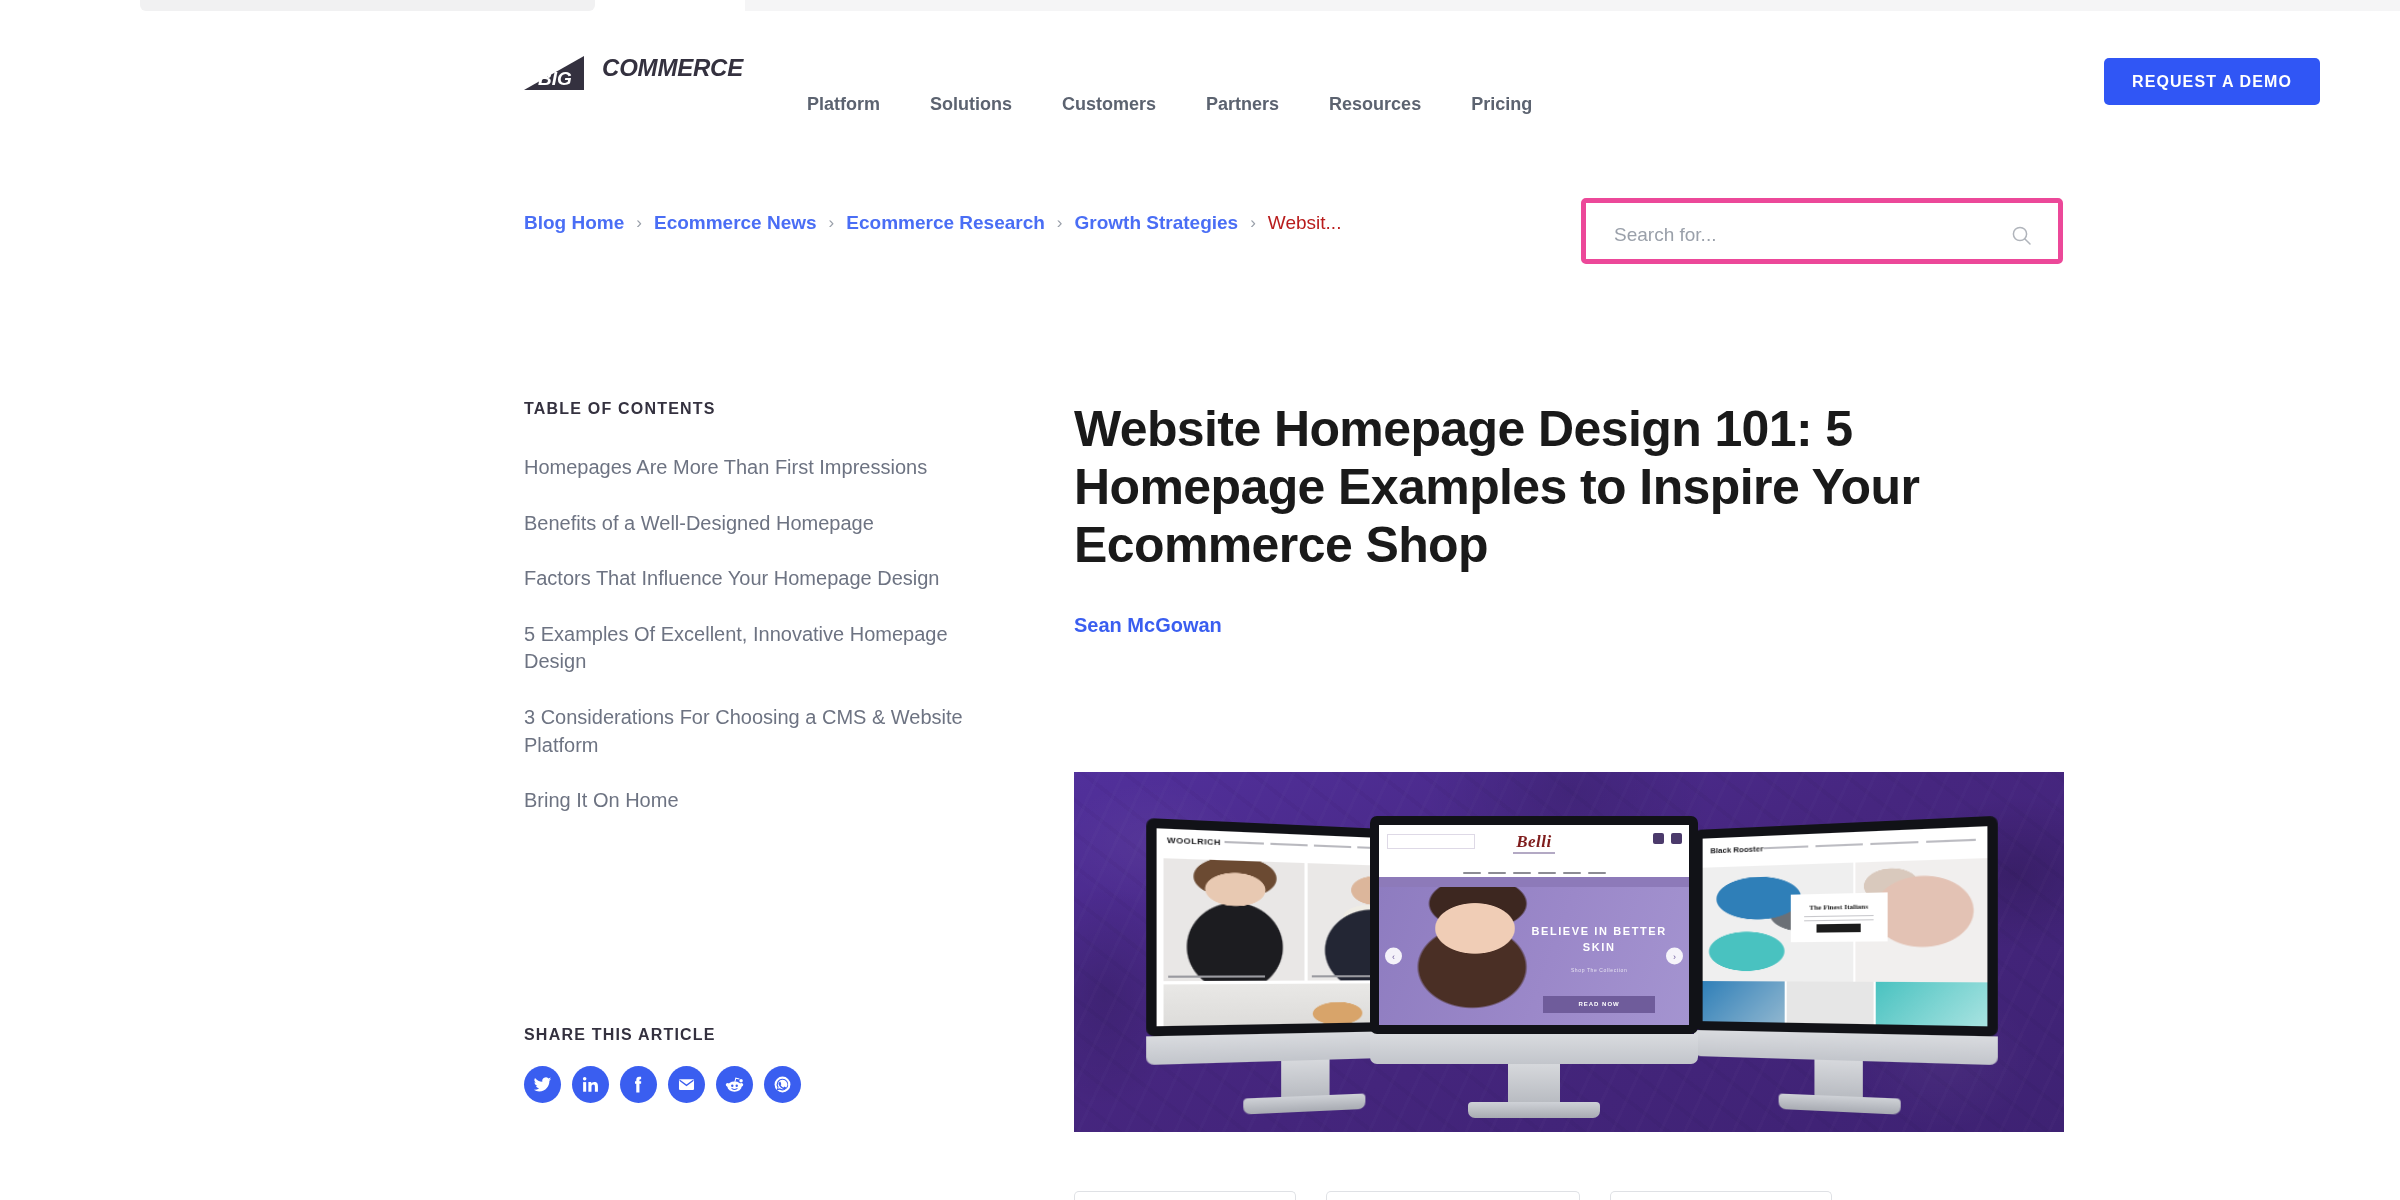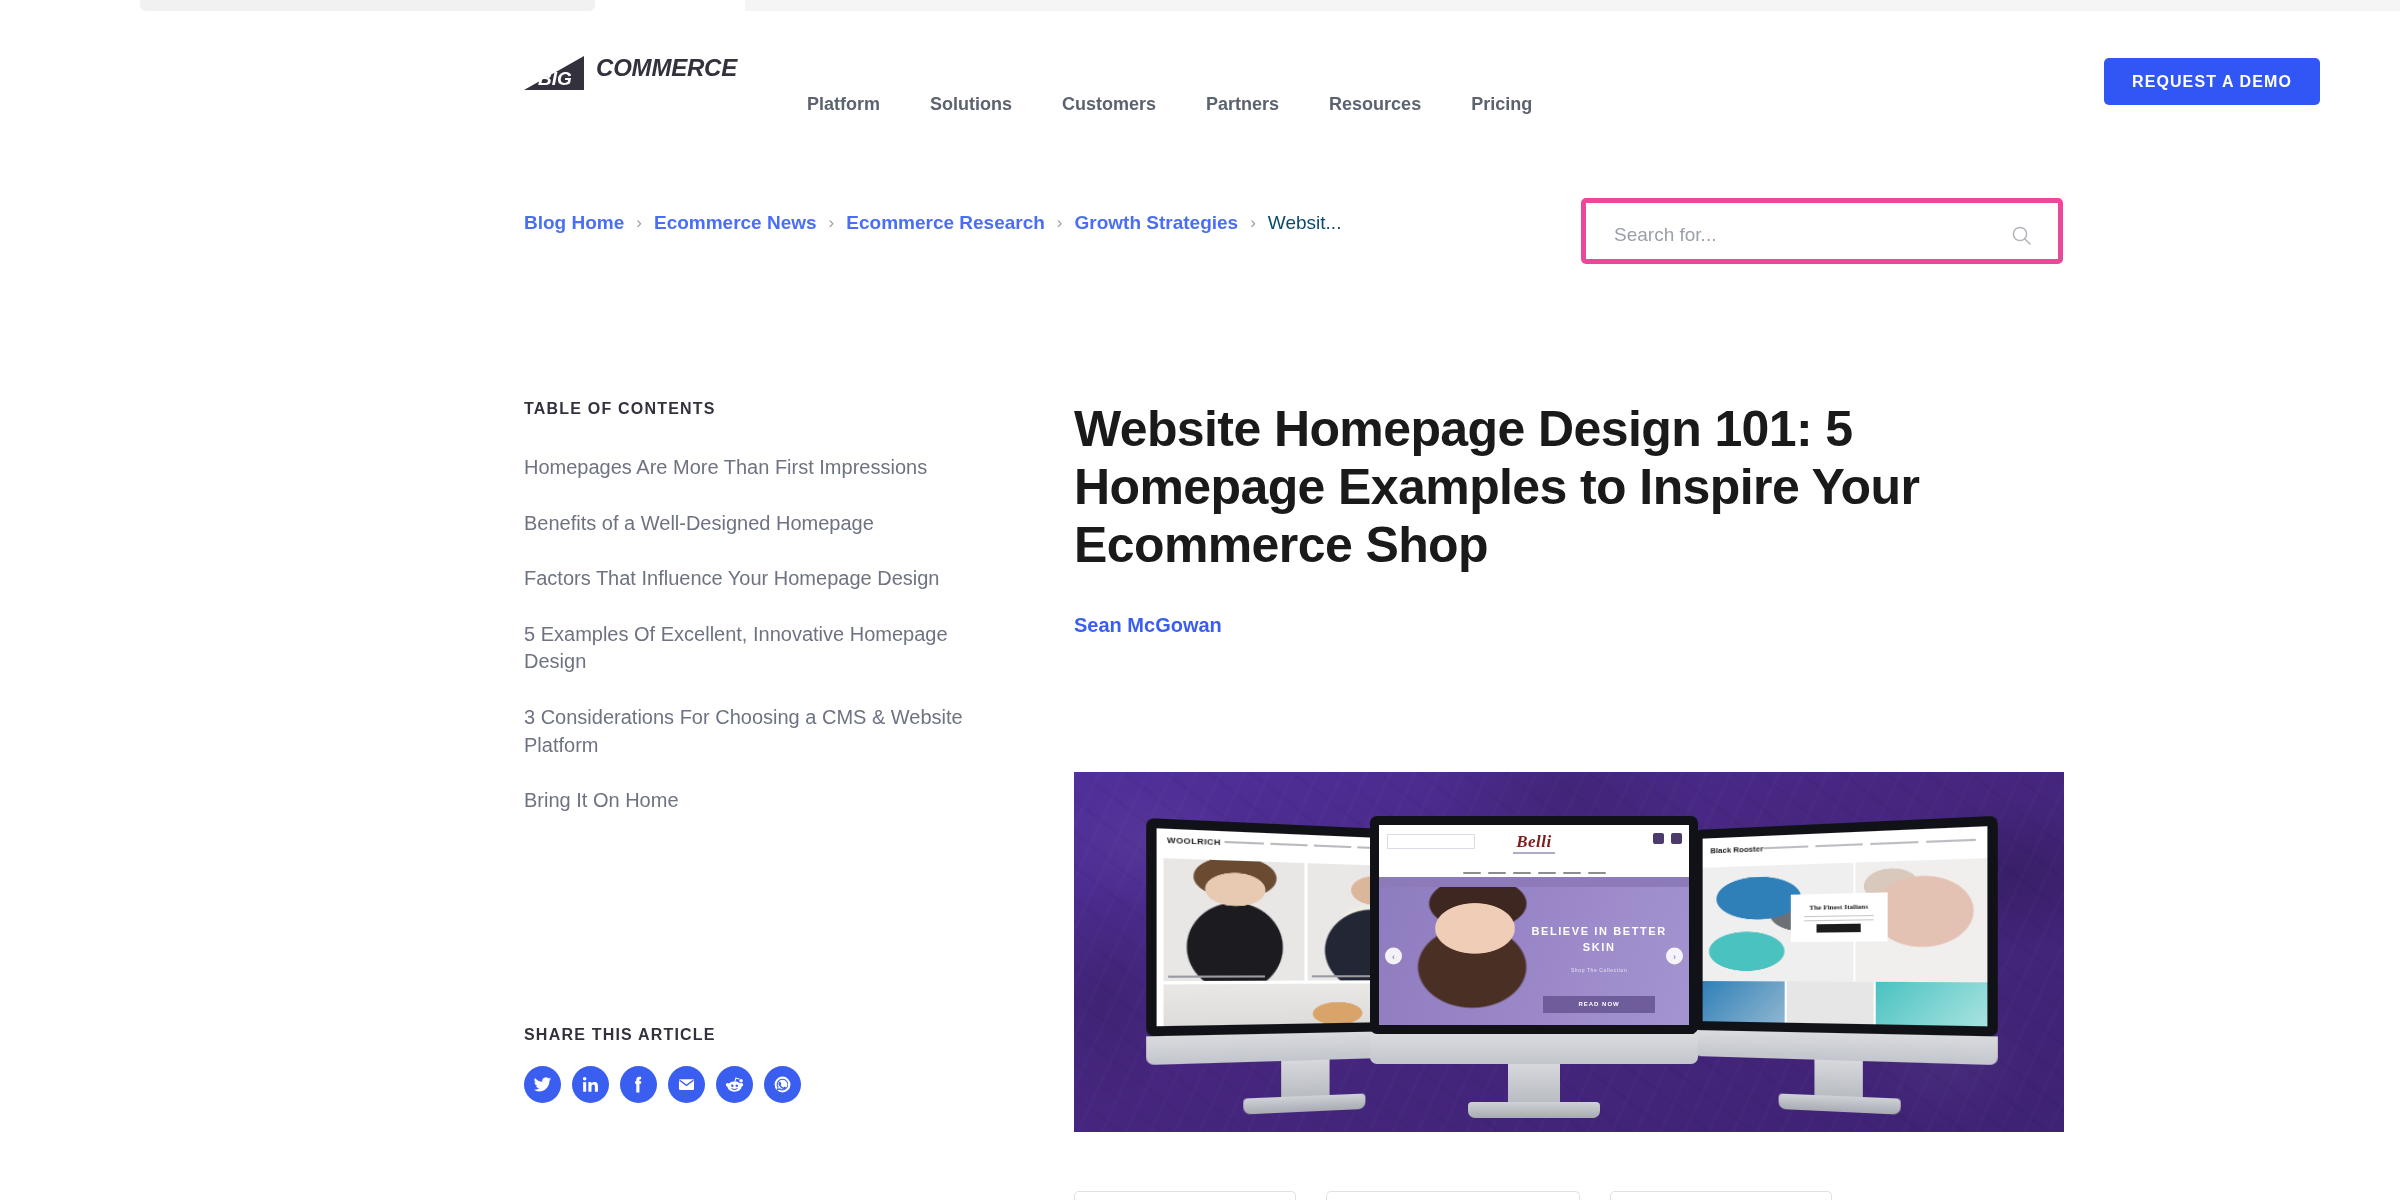--- a/index.html
+++ b/index.html
@@ -20,42 +20,42 @@
 
   
   .site-header {
     position: absolute; top: 12px; left: 0; width: 2400px; height: 98px;
     background: #ffffff; display: flex; align-items: center;
   }
   .logo { position: absolute; left: 524px; top: 44px; display: flex; align-items: flex-start; height: 34px; font-style: italic; }
   .logo-mark { position: relative; width: 62px; height: 34px; }
   .logo-mark svg { display: block; }
   .logo-word { font-size: 24px; font-weight: 700; letter-spacing: -0.2px;
-               color: #34313f; line-height: 1; margin-left: 10px; margin-bottom: 1px; }
+               color: #34313f; line-height: 1; margin-left: 16px; margin-bottom: 1px; }
 
   .main-nav { position: absolute; left: 795px; top: 46px; display: flex; gap: 0; margin-top: 36px; }
   .nav-item { font-size: 18px; font-weight: 600; color: #5c6370; padding: 0 25px;
               cursor: pointer; white-space: nowrap; }
   .nav-item:first-child { padding-left: 12px; }
 
   .demo-btn {
     position: absolute; right: 80px; top: 46px;
     background: #3056f5; color: #ffffff; border: none; border-radius: 5px;
     font-size: 16px; font-weight: 700; letter-spacing: 1.1px;
     padding: 0 28px; height: 47px; line-height: 47px; cursor: pointer;
     font-family: "Liberation Sans", sans-serif;
   }
 
   
   .crumb-row { position: absolute; top: 198px; left: 0; width: 2400px; height: 76px; }
   .breadcrumb { position: absolute; left: 524px; top: 14px; display: flex;
                 align-items: center; gap: 0; font-size: 19px; }
   .crumb-link { color: #4a6ef5; font-weight: 600; cursor: pointer; white-space: nowrap; }
   .crumb-sep { color: #9aa0aa; margin: 0 12px; font-size: 17px; }
-  .crumb-current { color: #0c4a6e; font-weight: 400; white-space: nowrap; }
+  .crumb-current { color: #b91c1c; font-weight: 400; white-space: nowrap; }
 
   .search-wrap { position: absolute; left: 1581px; top: 0; width: 482px; height: 66px;
                  border: 5px solid #ec4899; border-radius: 5px; background: #fff; }
   .search-input { position: absolute; left: 28px; top: 0; width: 380px; height: 64px;
                   border: none; outline: none; font-size: 19px; color: #5c6370;
                   font-family: "Liberation Sans", sans-serif; background: transparent; }
   .search-input::placeholder { color: #9aa0aa; }
   .search-icon { position: absolute; right: 26px; top: 22px; }
 
   

